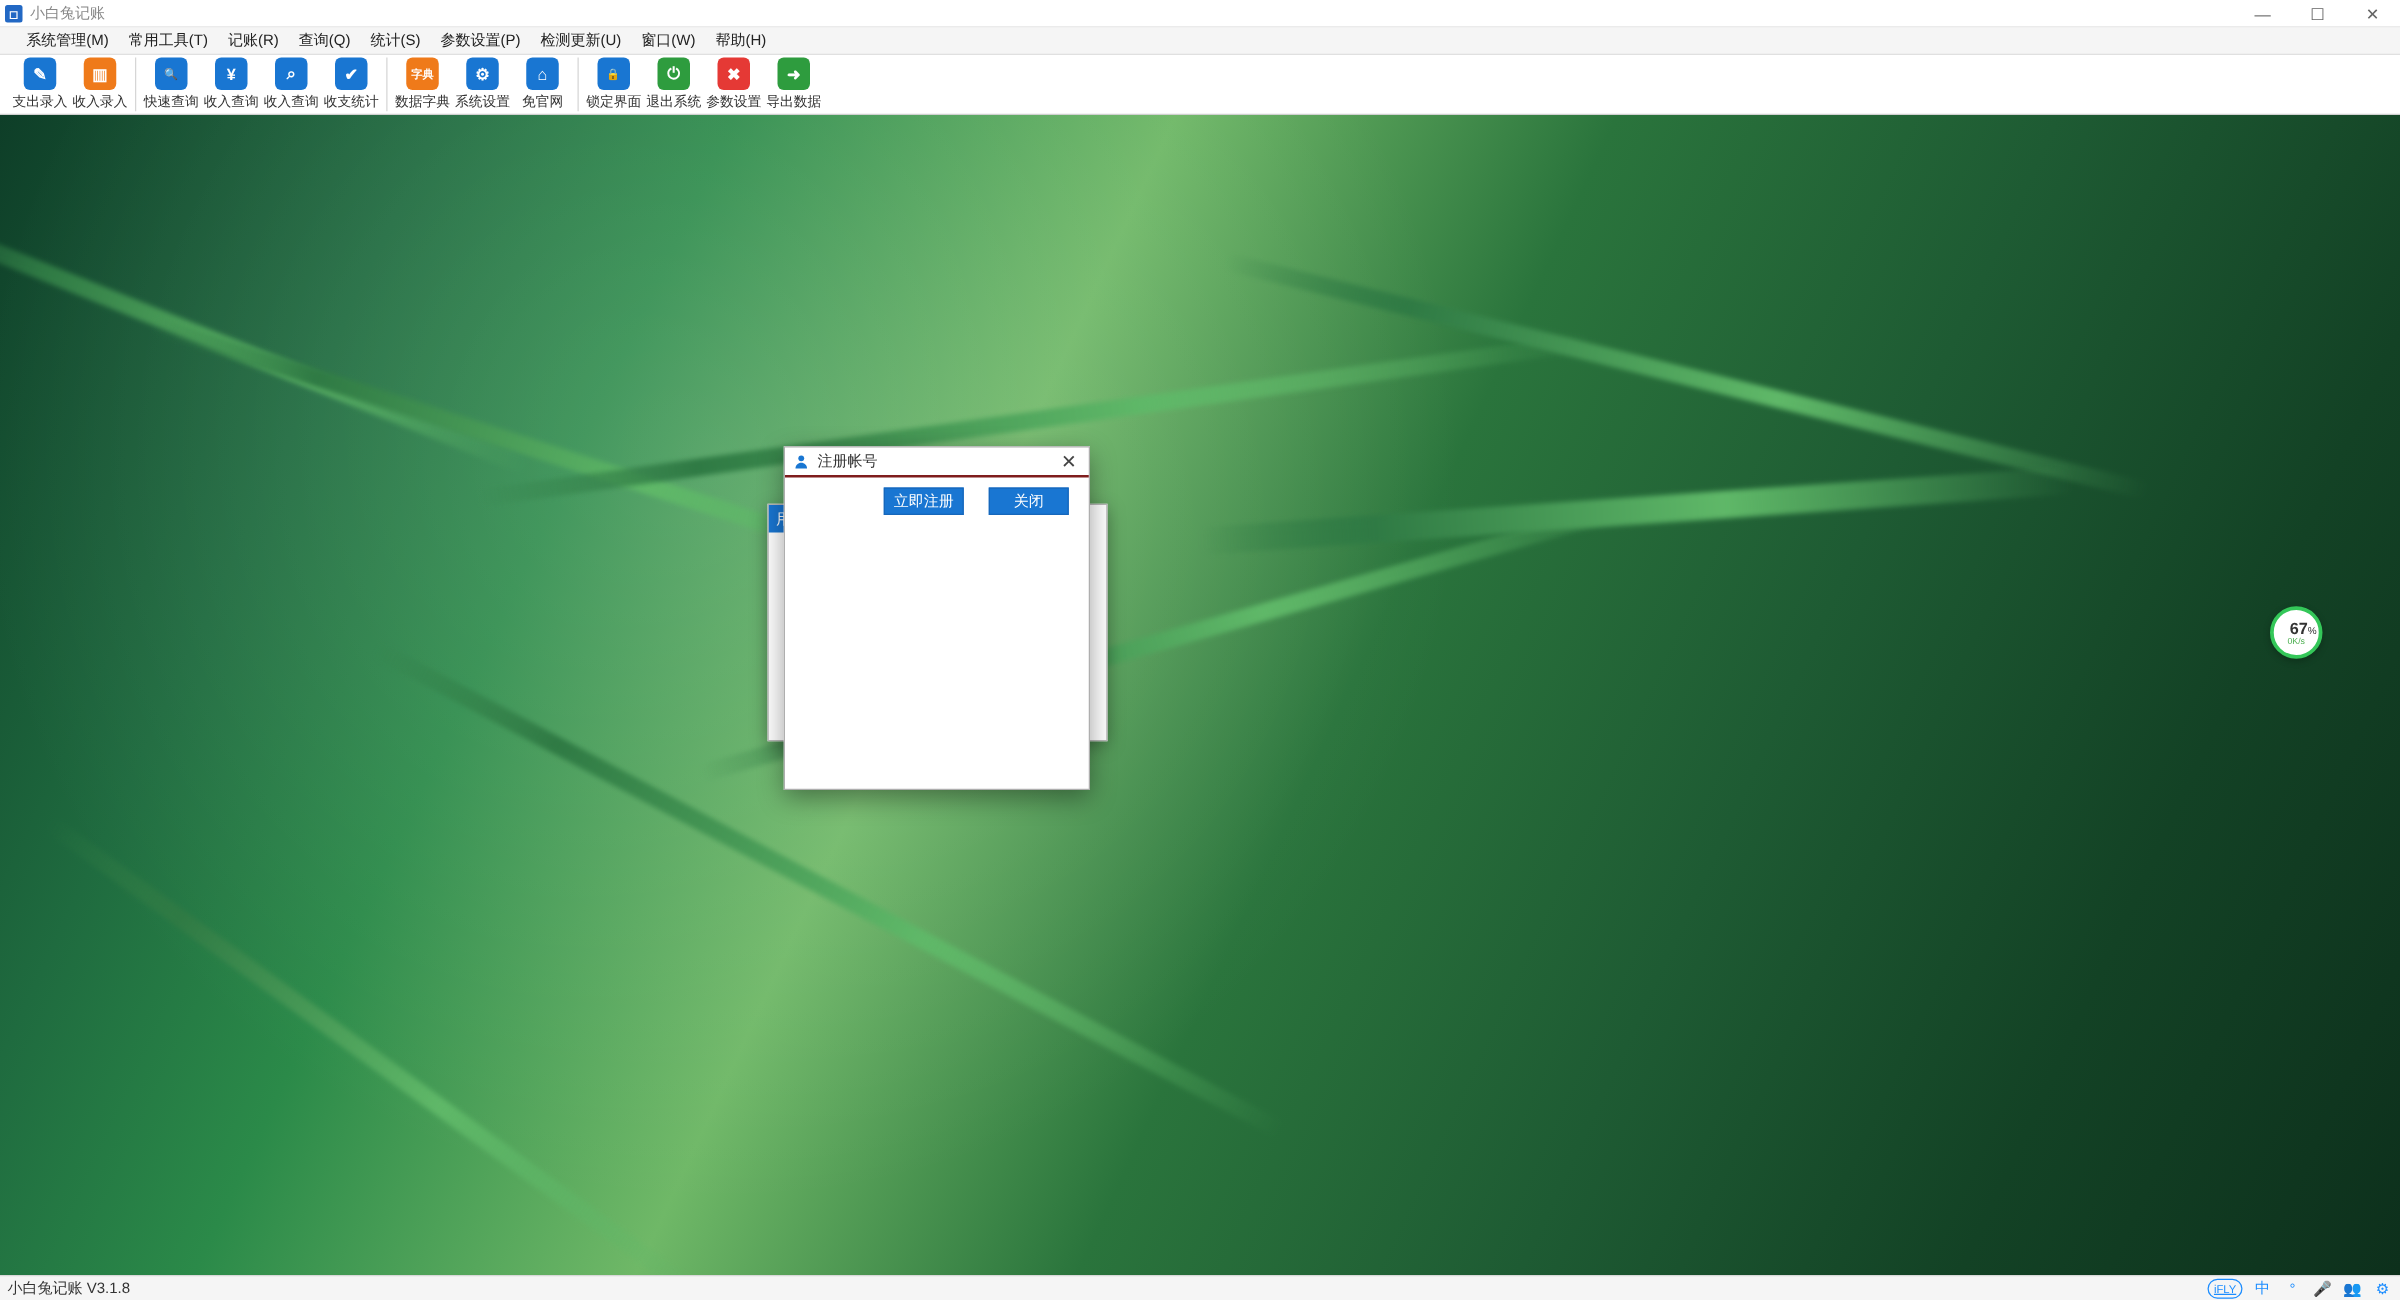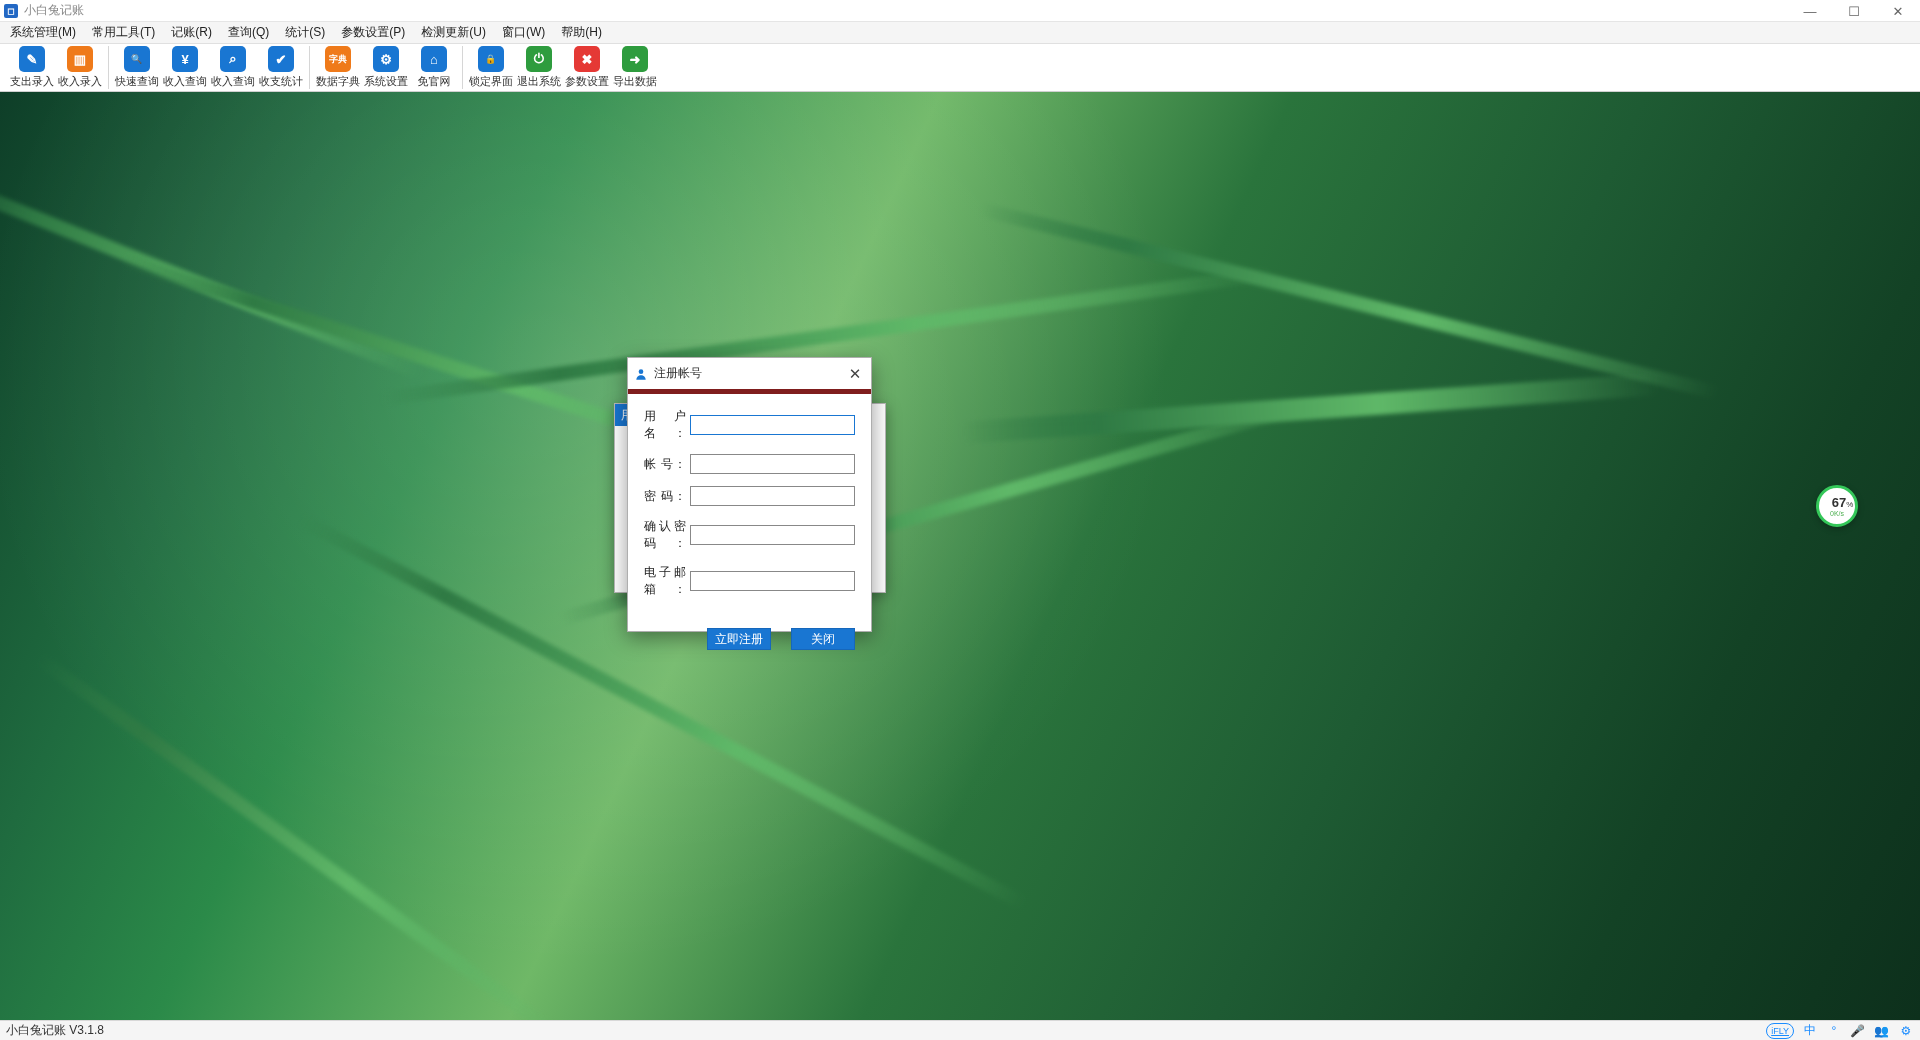--- a/index.html
+++ b/index.html
@@ -41,21 +41,21 @@
   display: flex; align-items: center; justify-content: center;
   color: #666; font-size: 13px; cursor: pointer;
 }
 
 
 .menubar {
   height: 22px;
   background: #f5f5f5;
   display: flex;
   align-items: center;
-  padding: 0 2px;
+  padding: 0 13px;
   border-bottom: 1px solid #e0e0e0;
 }
 .menubar .menu {
   padding: 2px 8px;
   color: #222;
   font-size: 12px;
   cursor: pointer;
 }
 
 
@@ -161,22 +161,22 @@
 
 .dialog-register {
   position: absolute;
   left: 627px; top: 265px;
   width: 245px; height: 275px;
   background: #fff;
   border: 1px solid #aeaeae;
   box-shadow: 0 6px 20px rgba(0,0,0,0.4);
 }
 .dlg-titlebar {
-  height: 36px;
-  border-bottom: 5px solid #7f1d1d;
+  height: 24px;
+  border-bottom: 2px solid #7f1d1d;
   display: flex; align-items: center;
   padding: 0 6px;
   font-size: 12px;
   color: #333;
 }
 .dlg-titlebar .dlg-icon {
   width: 14px; height: 14px; margin-right: 6px;
   display: inline-block;
 }
 .dlg-titlebar .dlg-close {
@@ -344,42 +344,20 @@
     <div class="dlg-titlebar">
       <span class="dlg-icon">
         <svg class="person" viewBox="0 0 24 24">
             <circle cx="12" cy="8" r="4" fill="#1976d2"></circle>
             <path d="M4 22c0-4.4 3.6-8 8-8s8 3.6 8 8" fill="#1976d2"></path>
           </svg>
       </span>
       <span>注册帐号</span>
       <span class="dlg-close">✕</span>
     </div>
-    <div class="dlg-body">
-      <div class="form-row">
-        <label>用 户  名</label>
-        <input class="focused" type="text" value="" style="">
-      </div>
-      <div class="form-row">
-        <label>帐        号</label>
-        <input type="text" value="" style="">
-      </div>
-      <div class="form-row">
-        <label>密        码</label>
-        <input type="password" value="" style="">
-      </div>
-      <div class="form-row">
-        <label>确认密码</label>
-        <input type="password" value="" style="">
-      </div>
-      <div class="form-row">
-        <label>电子邮箱</label>
-        <input type="text" value="" style="">
-      </div>
-    </div>
     <div class="dlg-buttons">
       <button>立即注册</button>
       <button>关闭</button>
     </div>
   </div>
 
   <div class="net-widget">
     <div class="pct">
       <span>67</span><small>%</small>
     </div>

